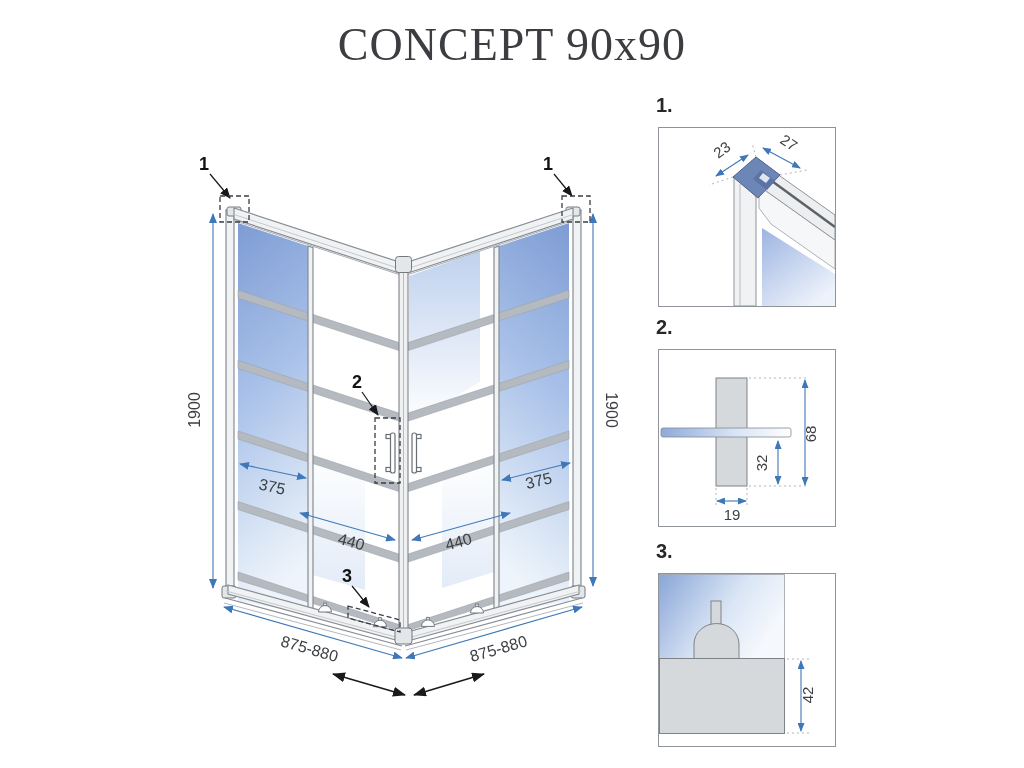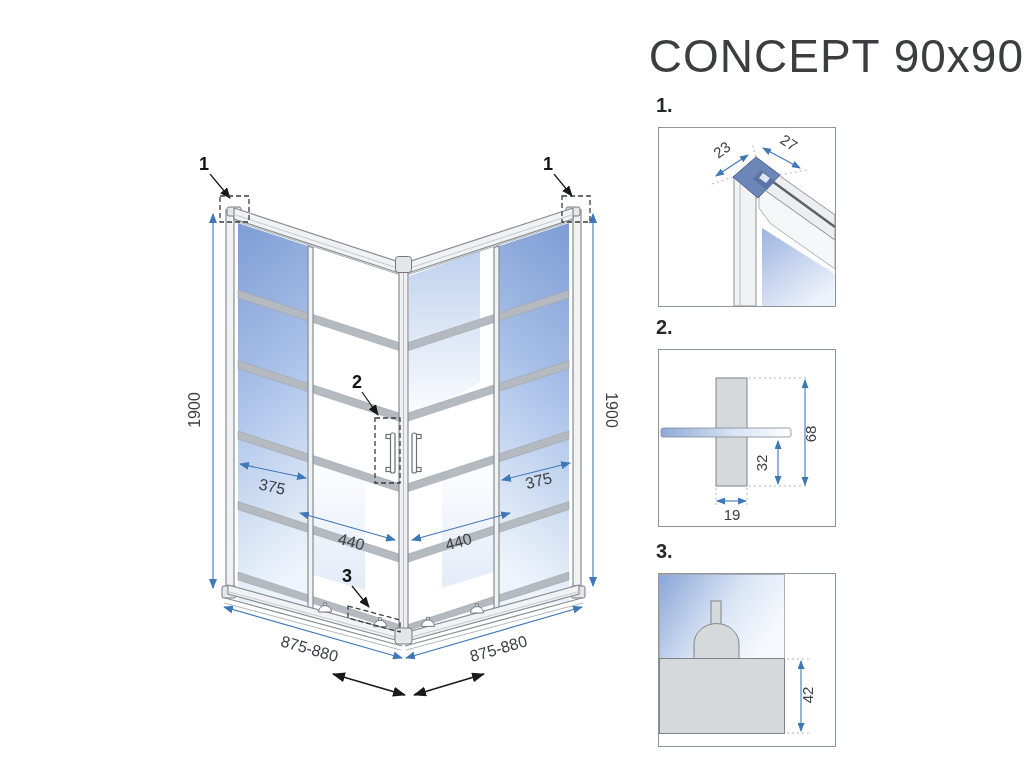--- a/index.html
+++ b/index.html
@@ -1,19 +1,19 @@
 <!DOCTYPE html>
 <html><head>
 <meta charset="utf-8">
 <style>
   html,body{margin:0;padding:0;background:#ffffff;}
   #stage{position:relative;width:1024px;height:768px;background:#ffffff;overflow:hidden;
          font-family:"Liberation Sans","DejaVu Sans",sans-serif;}
-  #title{position:absolute;left:0;right:0;top:29px;text-align:right;
-         font-size:46px;font-weight:400;color:#3b3d40;letter-spacing:1px;}
+  #title{position:absolute;left:0;right:0;top:18px;text-align:center;
+         font-size:46px;font-weight:400;color:#3b3d40;letter-spacing:1px;font-family:Liberation Serif, serif;}
   .detail-box{position:absolute;width:176px;background:#ffffff;border:1px solid #8e949a;}
   .detail-label{position:absolute;font-size:20px;font-weight:bold;color:#26282a;}
   svg{display:block;}
   svg text{font-family:"Liberation Sans","DejaVu Sans",sans-serif;}
   .dimtxt{font-size:16px;fill:#3c3f43;}
   .dimtxt-sm{font-size:15px;fill:#3c3f43;}
   .callout{font-size:18px;font-weight:bold;fill:#111315;}
   .dimline{stroke:#3f78b8;stroke-width:1.1;fill:none;}
   .dashbox{stroke:#3a3d40;stroke-width:1.3;fill:none;stroke-dasharray:5,3;}
   .leader{stroke:#16181a;stroke-width:1.2;fill:none;}

